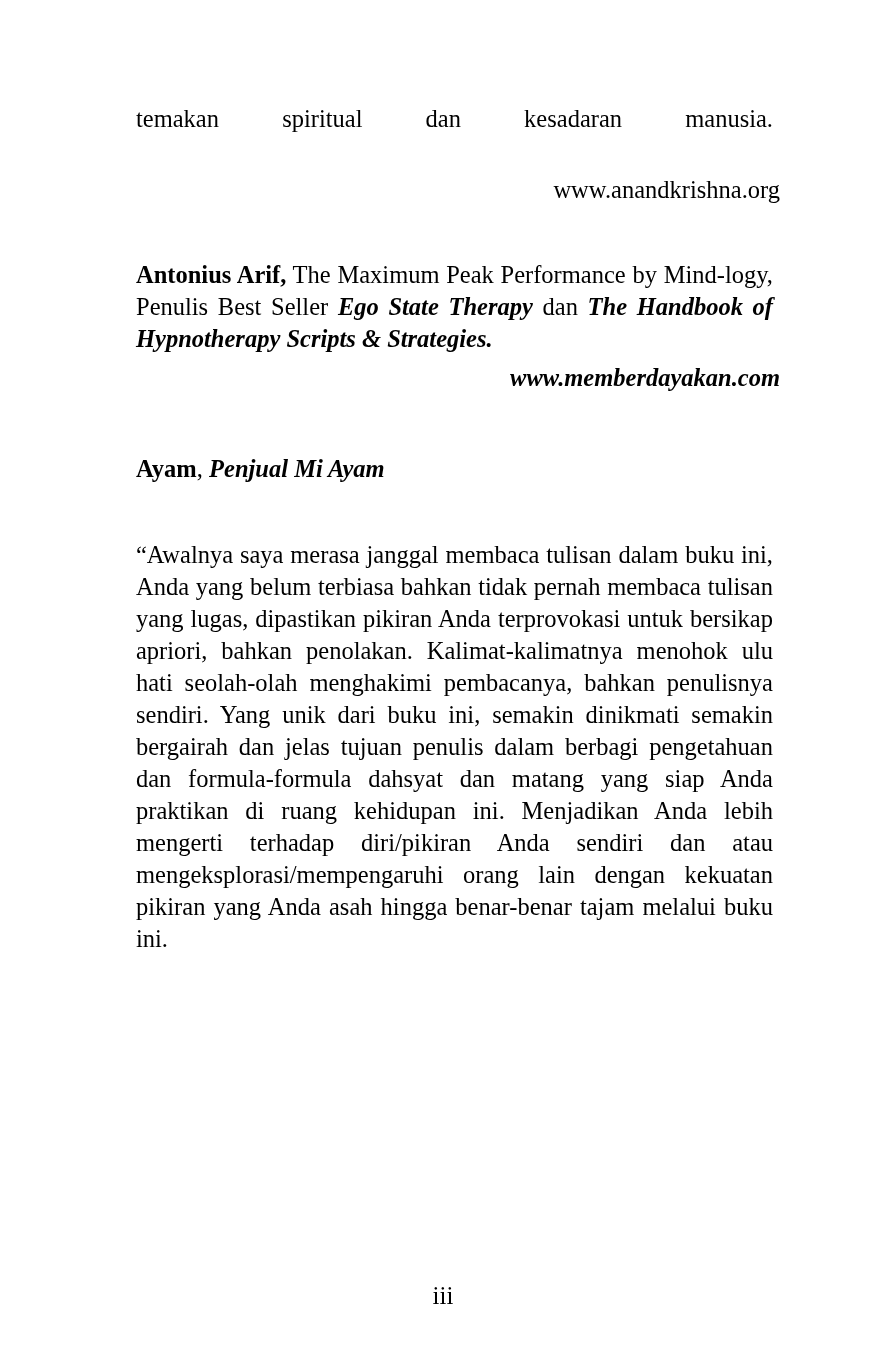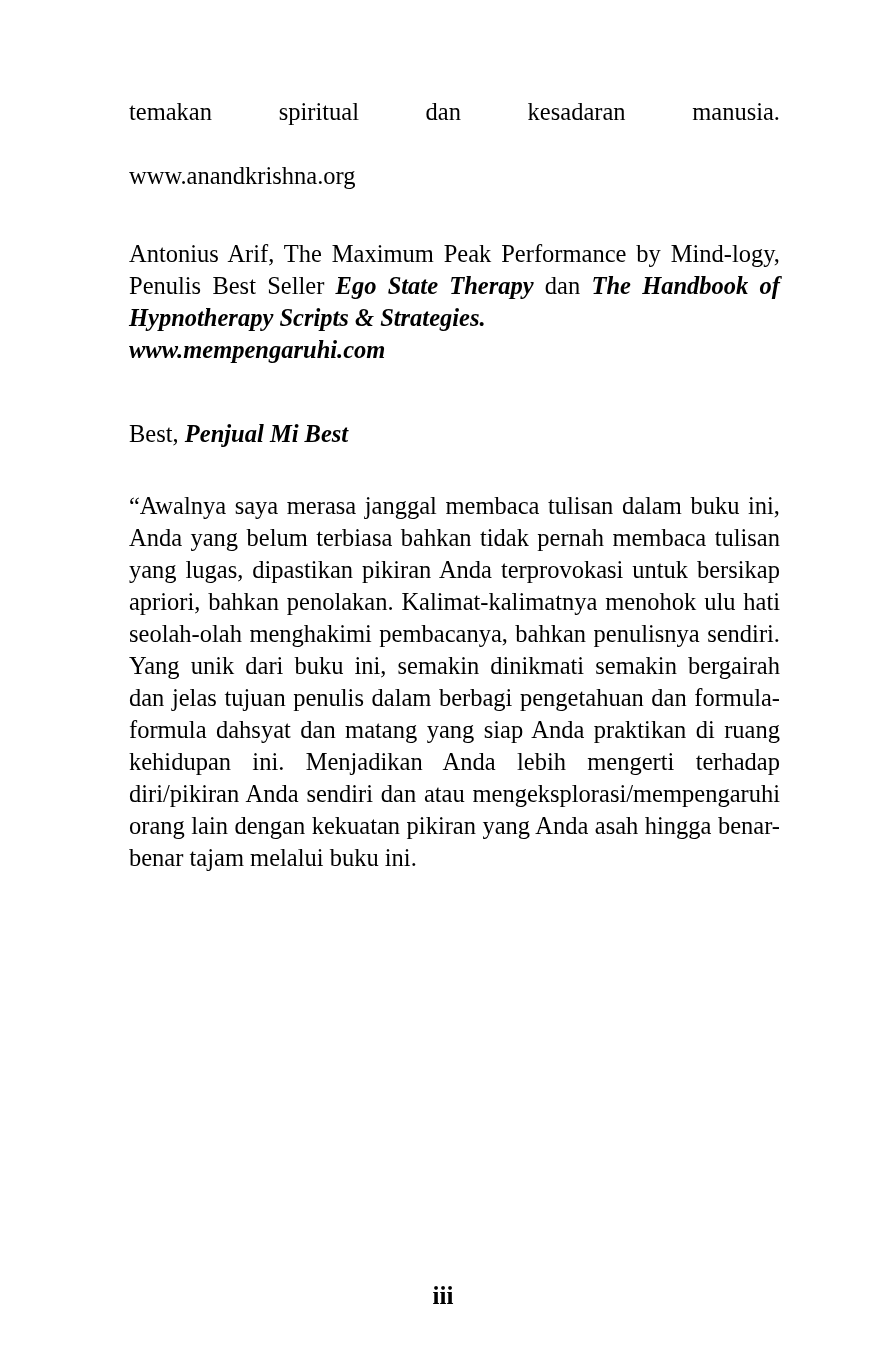--- a/index.html
+++ b/index.html
@@ -23,89 +23,89 @@
     height: 1358px;
     background: #ffffff;
   }
   .content {
     position: absolute;
     left: 129px;
     top: 96px;
     width: 651px;
   }
   p {
-    margin: 0;
+    margin: 7px;
     font-size: 24.5px;
     line-height: 32px;
     text-align: justify;
     text-justify: inter-word;
   }
   
   .force-justify {
     text-align: justify;
   }
   .force-justify::after {
     content: "";
     display: inline-block;
     width: 100%;
   }
   .gap-sm { height: 16px; }
   .gap-md { height: 30px; }
   .gap-lg { height: 36px; }
   .gap-xl { height: 40px; }
 
-  .bold { font-weight: normal; }
+  .bold { font-weight: bold; }
   .ital { font-style: italic; font-weight: bold; }
 
   .url-line {
     font-size: 24.5px;
     line-height: 32px;
-    text-align: left;
+    text-align: right;
   }
 
   .attrib {
     font-size: 24.5px;
     line-height: 32px;
     text-align: justify;
   }
 
   .folio {
     position: absolute;
     left: 0;
     top: 1282px;
     width: 886px;
     text-align: center;
     font-size: 25px;
-    font-weight: bold;
+    font-weight: normal;
     font-family: "Liberation Serif", serif;
   }
 </style>
 </head>
 <body>
 
 <div class="page">
   <div class="content">
 
     <p class="force-justify">temakan spiritual dan kesadaran manusia.</p>
     <div class="url-line">www.anandkrishna.org</div>
 
     <div class="gap-md"></div>
 
 
     <div class="gap-sm"></div>
 
     <p class="attrib"><span class="bold">Antonius Arif,</span><span> The Maximum Peak Performance by Mind-logy, Penulis Best Seller </span><span class="ital">Ego State Therapy</span><span> dan </span><span class="ital">The Handbook of Hypnotherapy Scripts &amp; Strategies.</span></p>
-    <div class="url-line ital">www.mempengaruhi.com</div>
+    <div class="url-line ital">www.memberdayakan.com</div>
 
     <div class="gap-lg"></div>
 
 
     <div class="gap-sm"></div>
 
-    <p class="attrib"><span class="bold">Best</span><span>, </span><span class="ital">Penjual Mi Best</span></p>
+    <p class="attrib"><span class="bold">Ayam</span><span>, </span><span class="ital">Penjual Mi Ayam</span></p>
 
     <div class="gap-xl"></div>
 
     <p>“Awalnya saya merasa janggal membaca tulisan dalam buku ini, Anda yang belum terbiasa bahkan tidak pernah membaca tulisan yang lugas, dipastikan pikiran Anda terprovokasi untuk bersikap apriori, bahkan penolakan. Kalimat-kalimatnya menohok ulu hati seolah-olah menghakimi pembacanya, bahkan penulisnya sendiri. Yang unik dari buku ini, semakin dinikmati semakin bergairah dan jelas tujuan penulis dalam berbagi pengetahuan dan formula-formula dahsyat dan matang yang siap Anda praktikan di ruang kehidupan ini. Menjadikan Anda lebih mengerti terhadap diri/pikiran Anda sendiri dan atau mengeksplorasi/mempengaruhi orang lain dengan kekuatan pikiran yang Anda asah hingga benar-benar tajam melalui buku ini.</p>
 
     <div class="gap-sm"></div>
 
 
   </div>
 

